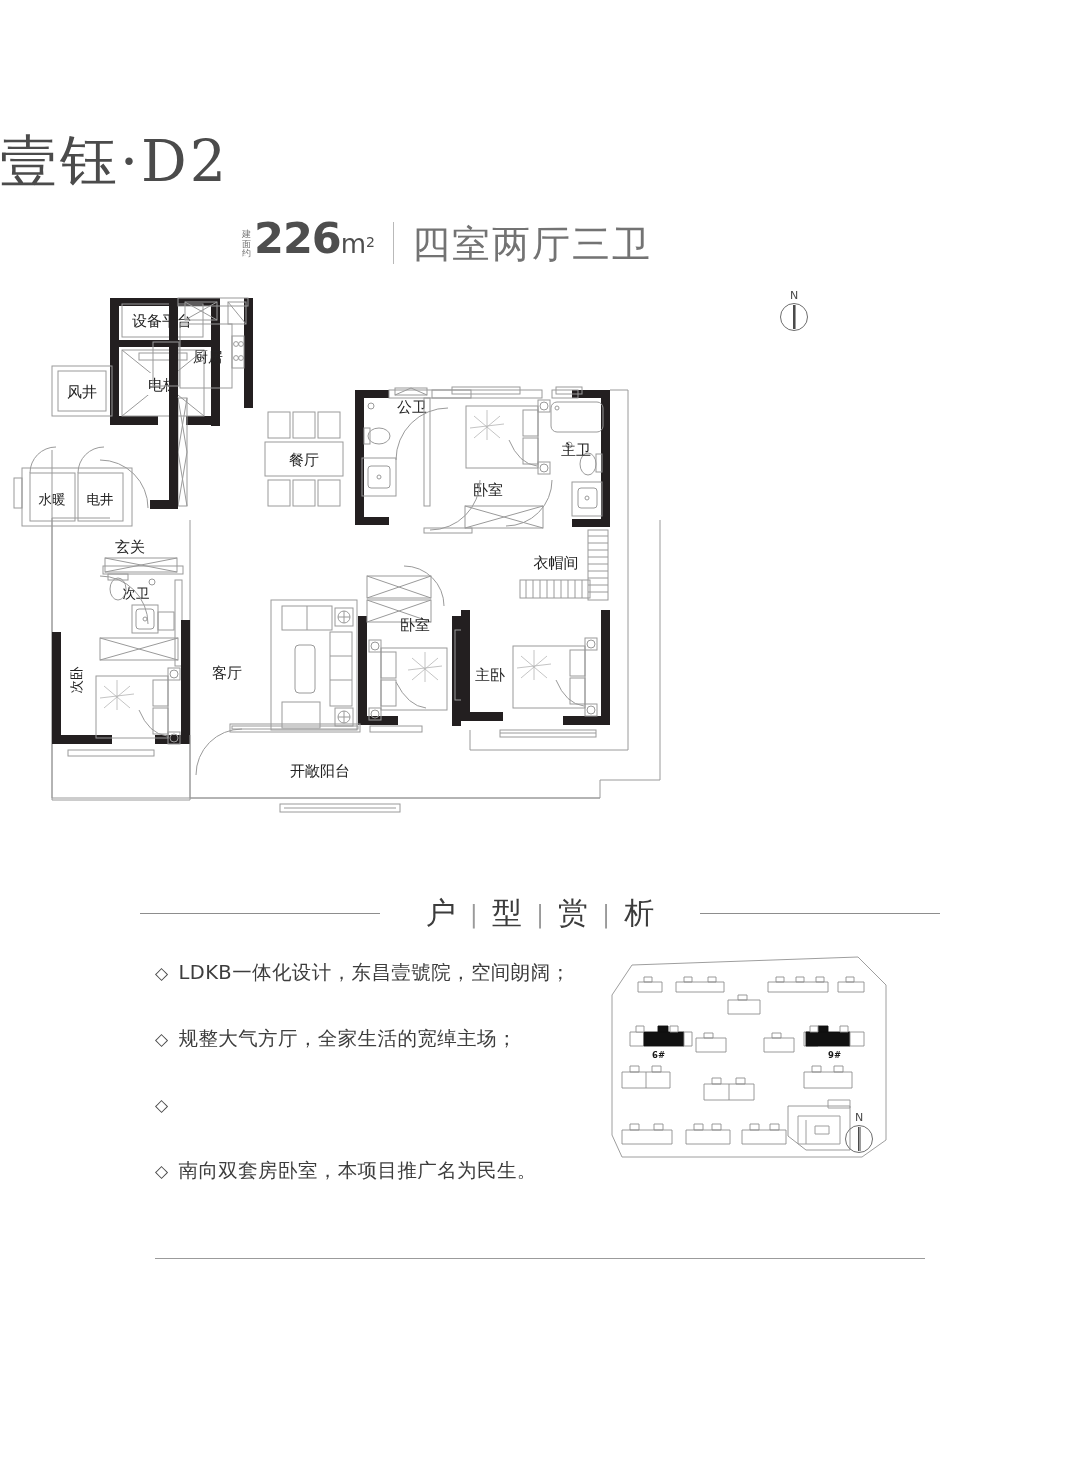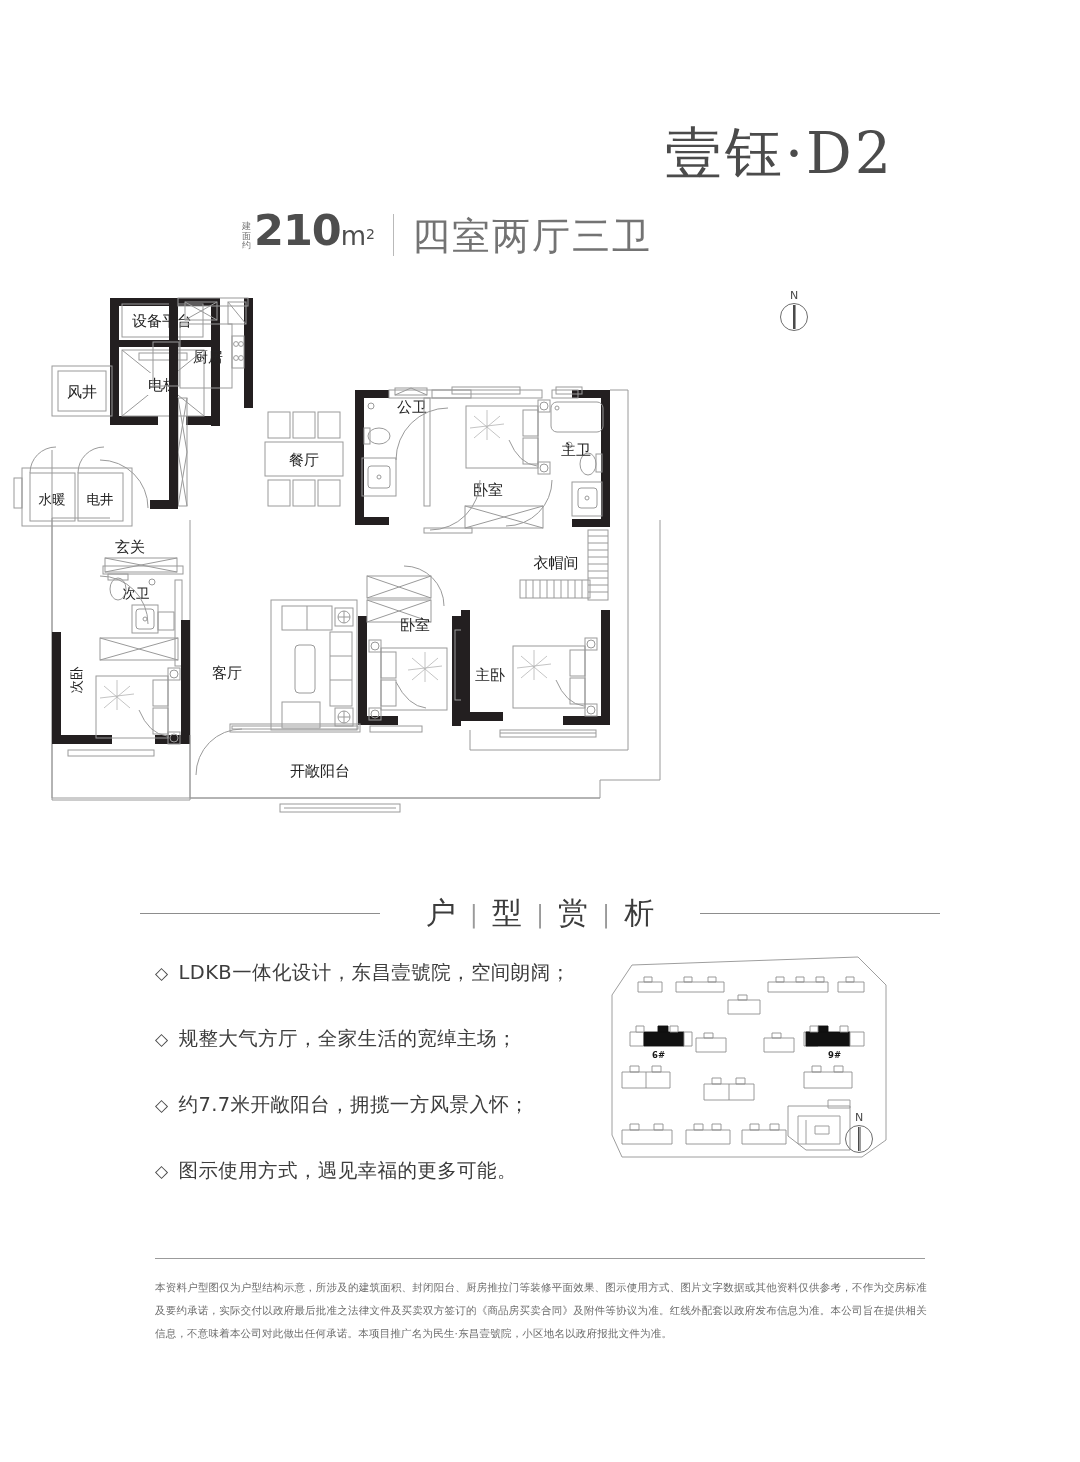--- a/index.html
+++ b/index.html
@@ -7,21 +7,21 @@
     width:1080px;height:1462px;
     background:#ffffff;
     font-family:"DejaVu Sans","Liberation Sans",sans-serif;
     color:#3a3a3a;
     overflow:hidden;
     position:relative;
   }
   .page{position:relative;width:1080px;height:1462px;}
 
   
-  .header{position:absolute;left:0;top:0;width:894px;text-align:right;}
+  .header{position:absolute;left:0;top:8px;width:894px;text-align:left;}
   .plan-title{
     font-family:"DejaVu Serif","Liberation Serif",serif;
     font-size:57px;letter-spacing:3px;color:#4b4b4b;
     margin-top:122px;line-height:1.1;font-weight:400;
   }
   .subline{
     display:flex;align-items:flex-end;justify-content:center;
     margin-top:24px;gap:0;
   }
   .area-prefix{
@@ -100,21 +100,21 @@
 
   <div class="header">
     <div class="plan-title">壹钰·D2</div>
     <div class="subline">
       <div class="area-prefix">
         <span>建</span>
         <span>面</span>
         <span>约</span>
       </div>
       <div>
-        <span class="area-num">210</span><span class="area-unit">m</span><span class="area-sup">2</span>
+        <span class="area-num">226</span><span class="area-unit">m</span><span class="area-sup">2</span>
       </div>
       <div class="vbar"></div>
       <div class="rooms-type">四室两厅三卫</div>
     </div>
   </div>
 
   <div class="plan-wrap">
     <svg width="1080" height="545" viewBox="0 0 1080 545">
       <defs>
         <style>
@@ -426,25 +426,24 @@
     <div class="feat">
       <span class="dia">◇</span>
       <span>LDKB一体化设计，东昌壹號院，空间朗阔；</span>
     </div>
     <div class="feat">
       <span class="dia">◇</span>
       <span>规整大气方厅，全家生活的宽绰主场；</span>
     </div>
     <div class="feat">
       <span class="dia">◇</span>
-      <span>约7.7米开敞阳台，拥揽一方风景入怀；</span>
     </div>
     <div class="feat">
       <span class="dia">◇</span>
-      <span>图示使用方式，遇见幸福的更多可能。</span>
+      <span>南向双套房卧室，本项目推广名为民生。</span>
     </div>
   </div>
 
   <div class="siteplan">
     <svg width="300" height="215" viewBox="0 0 300 215">
       <defs>
         <style>
           .sb { fill:#ffffff; stroke:#8f8f8f; stroke-width:.9; }
           .sh { fill:#111111; stroke:#111111; stroke-width:.9; }
           .so { fill:none; stroke:#9e9e9e; stroke-width:1; }
@@ -499,15 +498,14 @@
       </g>
     </svg>
   </div>
 
   <div class="compass site-compass">
     <div class="n">N</div>
     <div class="dial"></div>
   </div>
 
   <div class="disc-rule"></div>
-  <div class="disclaimer">本资料户型图仅为户型结构示意，所涉及的建筑面积、封闭阳台、厨房推拉门等装修平面效果、图示使用方式、图片文字数据或其他资料仅供参考，不作为交房标准及要约承诺，实际交付以政府最后批准之法律文件及买卖双方签订的《商品房买卖合同》及附件等协议为准。红线外配套以政府发布信息为准。本公司旨在提供相关信息，不意味着本公司对此做出任何承诺。本项目推广名为民生·东昌壹號院，小区地名以政府报批文件为准。</div>
 
 </div>
 
 </body></html>

